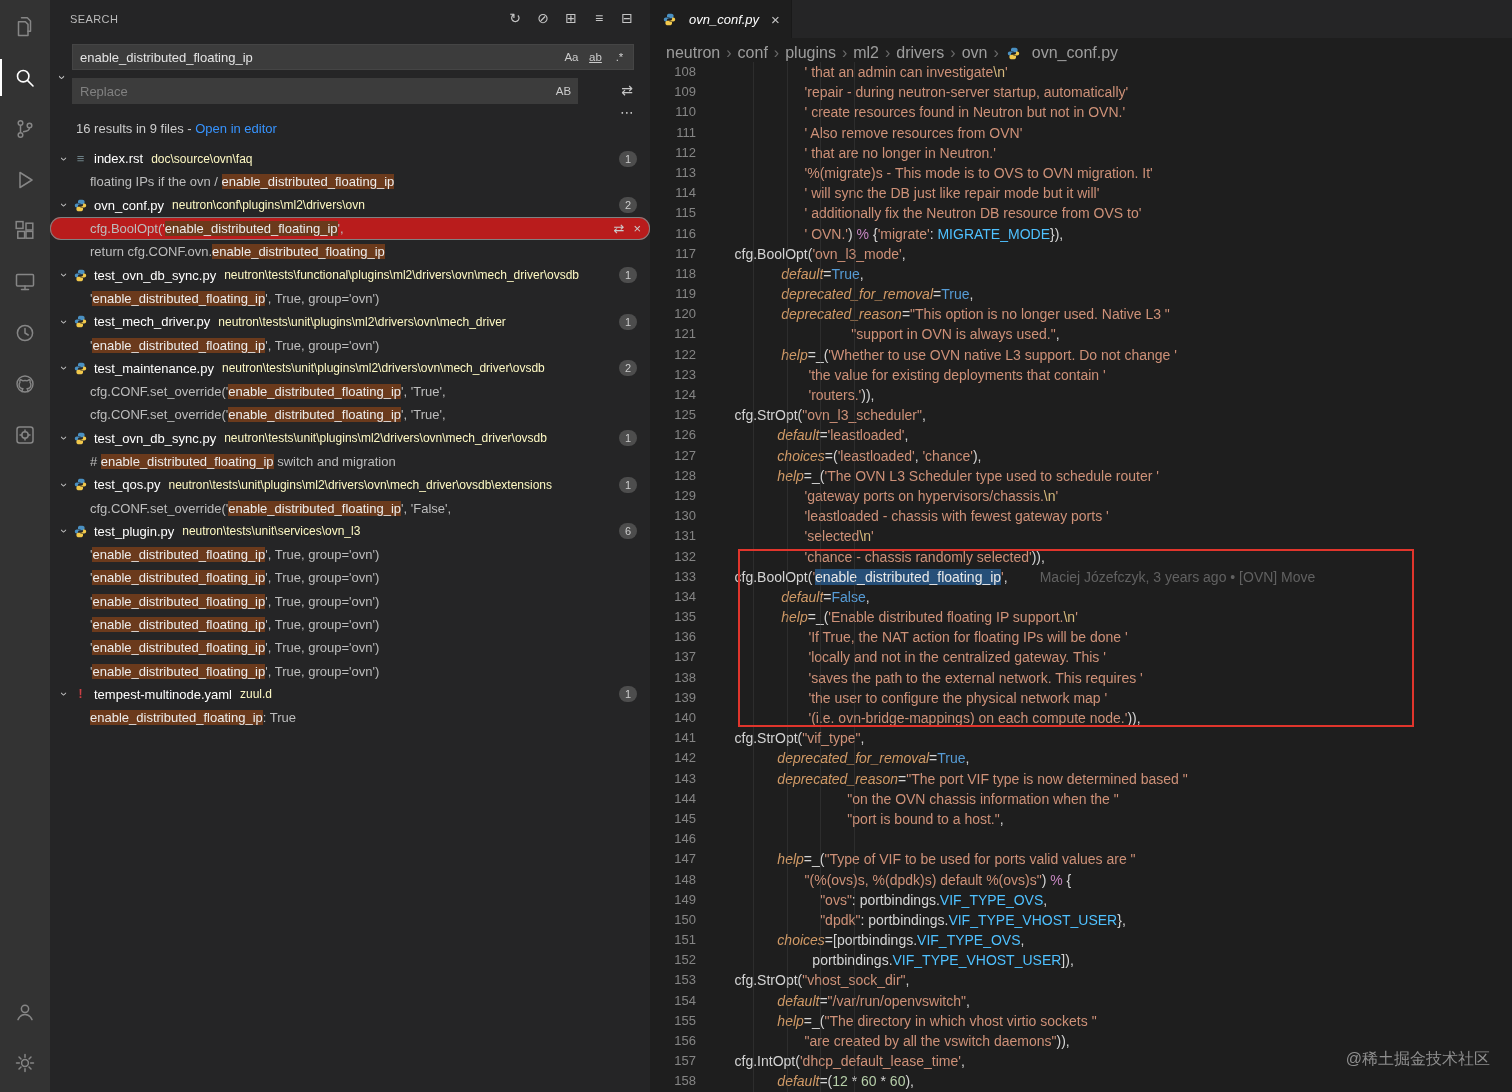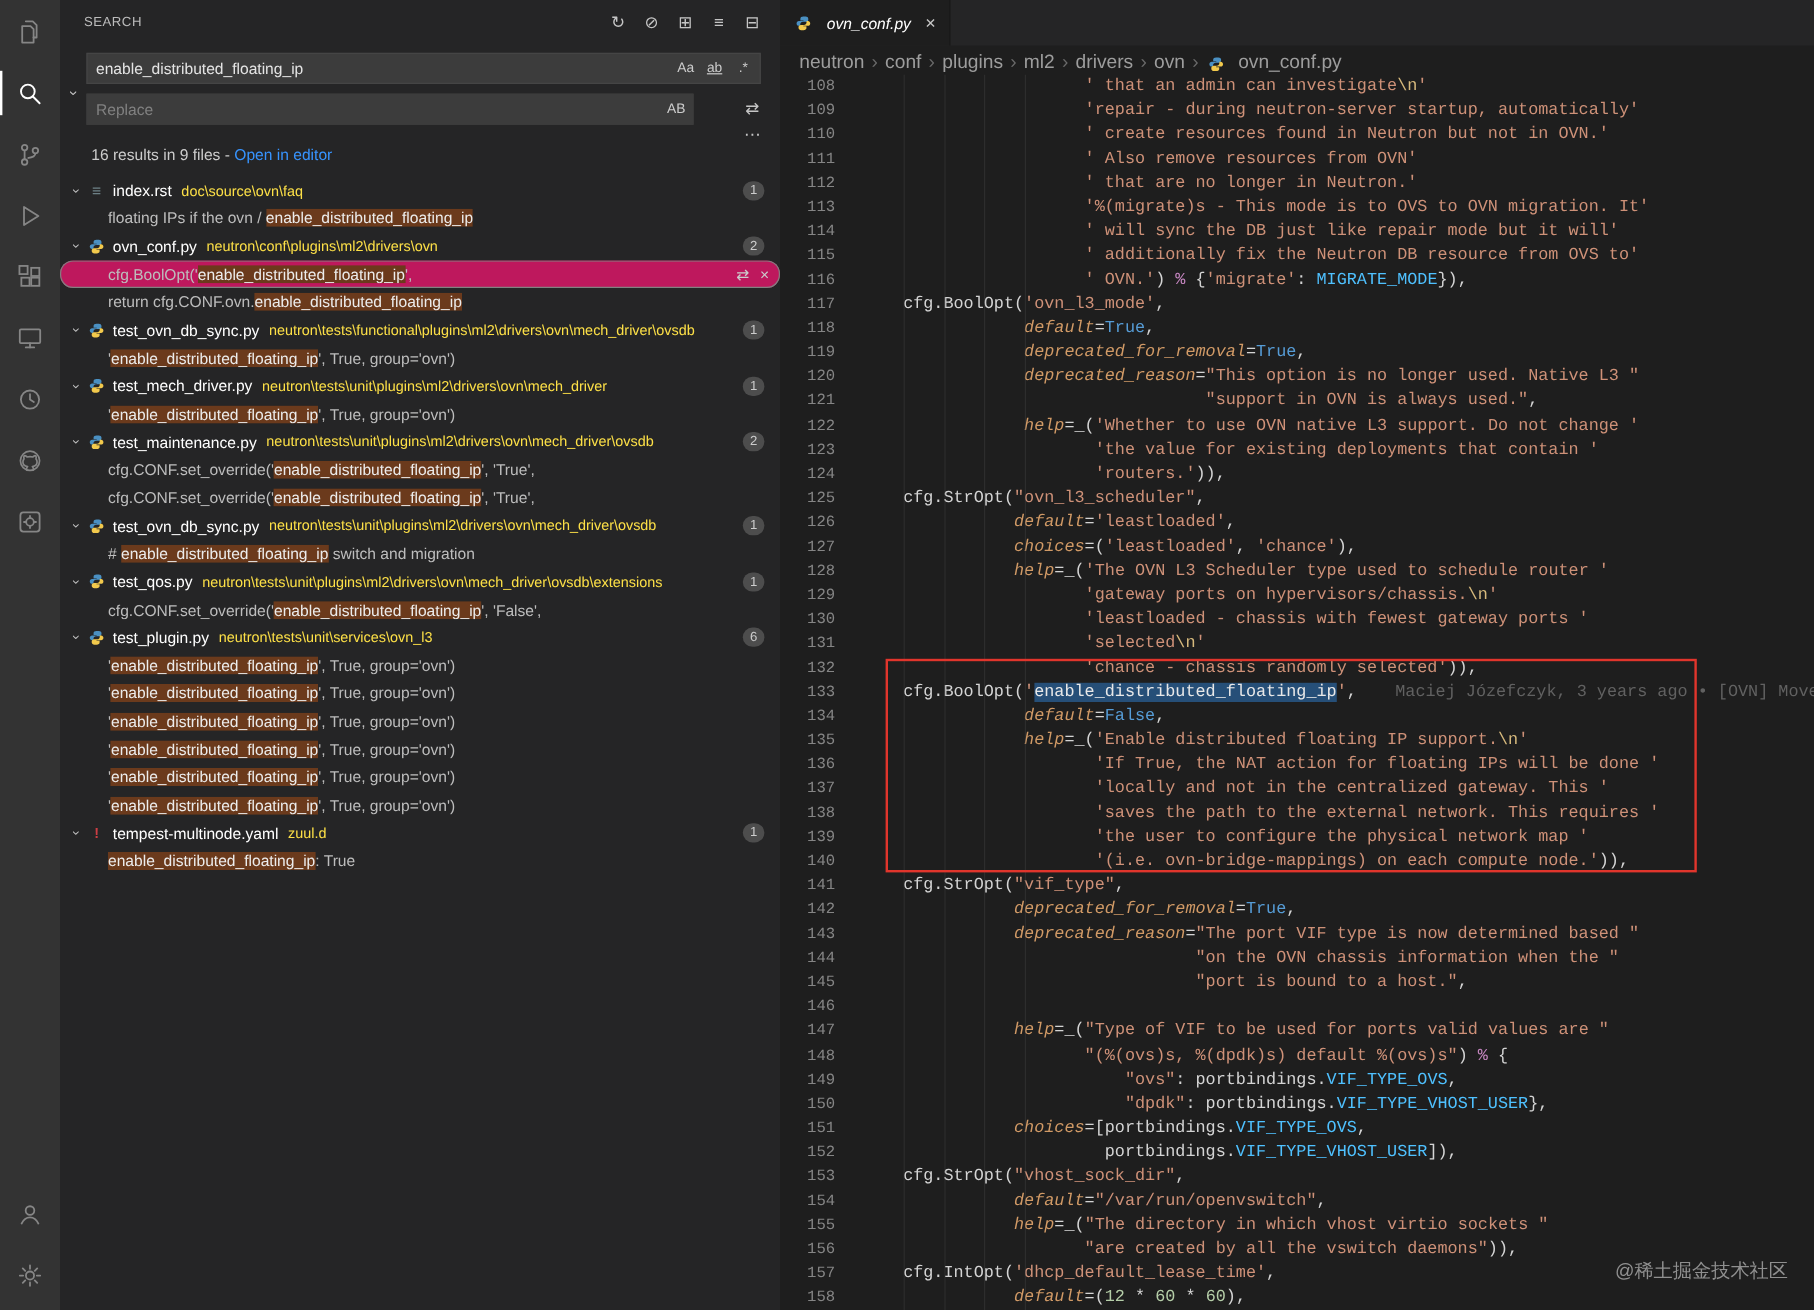--- a/index.html
+++ b/index.html
@@ -32,38 +32,38 @@
   .summary{position:absolute;left:26px;top:121px;font-size:13px;color:#cccccc;white-space:nowrap;}
   .summary .link{color:#3794ff;cursor:pointer;}
   
   .results{position:absolute;left:0;top:147px;right:0;bottom:0;font-size:13px;overflow:hidden;}
   .row{height:23.3px;display:flex;align-items:center;white-space:nowrap;cursor:pointer;}
   .chev{margin-left:6px;width:16px;flex:0 0 16px;text-align:center;color:#c0c0c0;font-size:12px;}
   .file-icon{width:17px;flex:0 0 17px;margin-right:5px;text-align:center;font-size:12px;display:flex;align-items:center;justify-content:center;}
   .rst-glyph{color:#6d8086;font-size:13px;}
   .yaml-glyph{color:#cc3e44;font-weight:bold;font-size:12px;}
   .fname{color:#ffffff;flex:0 0 auto;}
-  .fpath{margin-left:8px;color:#fde047;font-size:12px;flex:1 1 auto;overflow:hidden;min-width:0;}
+  .fpath{margin-left:8px;color:#fef9c3;font-size:12px;flex:1 1 auto;overflow:hidden;min-width:0;}
   .badge{flex:0 0 auto;margin-left:6px;margin-right:13px;background:#4d4d4d;color:#cccccc;font-size:11px;min-width:18px;height:16px;border-radius:9px;display:flex;align-items:center;justify-content:center;padding:0 5px;}
   .match-row{padding-left:40px;color:#bdbdbd;}
   .mtext{white-space:pre;overflow:hidden;flex:0 1 auto;}
   .hl{background:#6b3a1c;color:#ececec;}
-  .selected-row{background:#be185d;box-shadow:inset 0 0 0 1px #818181;border-radius:11px;}
+  .selected-row{background:#b91c1c;box-shadow:inset 0 0 0 1px #818181;border-radius:11px;}
   .row-actions{margin-left:auto;margin-right:9px;display:flex;gap:9px;color:#cccccc;font-size:13px;flex:0 0 auto;}
   
   .editor{position:absolute;left:650px;top:0;right:0;height:100%;background:#1e1e1e;overflow:hidden;}
   .tabbar{height:38px;background:#252526;display:flex;align-items:stretch;}
   .tab{background:#1e1e1e;display:flex;align-items:center;padding:0 11px;gap:6px;border-right:1px solid #191919;cursor:pointer;}
   .tab-title{font-size:13px;color:#ffffff;font-style:italic;}
   .tab-close{color:#c5c5c5;font-size:15px;margin-left:6px;cursor:pointer;}
   .breadcrumbs{height:24px;display:flex;align-items:flex-end;padding-left:16px;font-size:16px;color:#9d9d9d;gap:6px;white-space:nowrap;}
   .crumb{cursor:pointer;}
   .crumb-sep{color:#6a6a6a;}
   .bc-file{display:flex;align-items:center;gap:5px;cursor:pointer;}
-  .code{position:absolute;top:62px;left:0;right:0;bottom:0;font-family:Liberation Mono, monospace;font-size:14px;overflow:hidden;}
+  .code{position:absolute;top:62px;left:0;right:0;bottom:0;font-family:Liberation Sans, sans-serif;font-size:14px;overflow:hidden;}
   .cl{height:20.2px;line-height:20.2px;white-space:pre;display:flex;overflow:hidden;}
   .ln{width:46px;flex:0 0 46px;text-align:right;color:#858585;font-size:13px;}
   .lc{margin-left:23px;}
   .tok-p{color:#d4d4d4}.tok-s{color:#ce9178}.tok-e{color:#d7ba7d}
   .tok-k{color:#d19a66;font-style:italic}
   .tok-b{color:#569cd6}.tok-c{color:#4fc1ff}.tok-n{color:#b5cea8}.tok-o{color:#c586c0}
   .tok-m{color:#e8e8e8;background:#264f78;}
   .blame{color:#616161;margin-left:32px;}
   .guide{position:absolute;top:0;bottom:0;width:1px;background:#4a4a4a;opacity:.35;pointer-events:none;}
   .red-box{position:absolute;left:88px;top:549px;width:676px;height:178px;border:2px solid #e1352c;z-index:6;pointer-events:none;}

